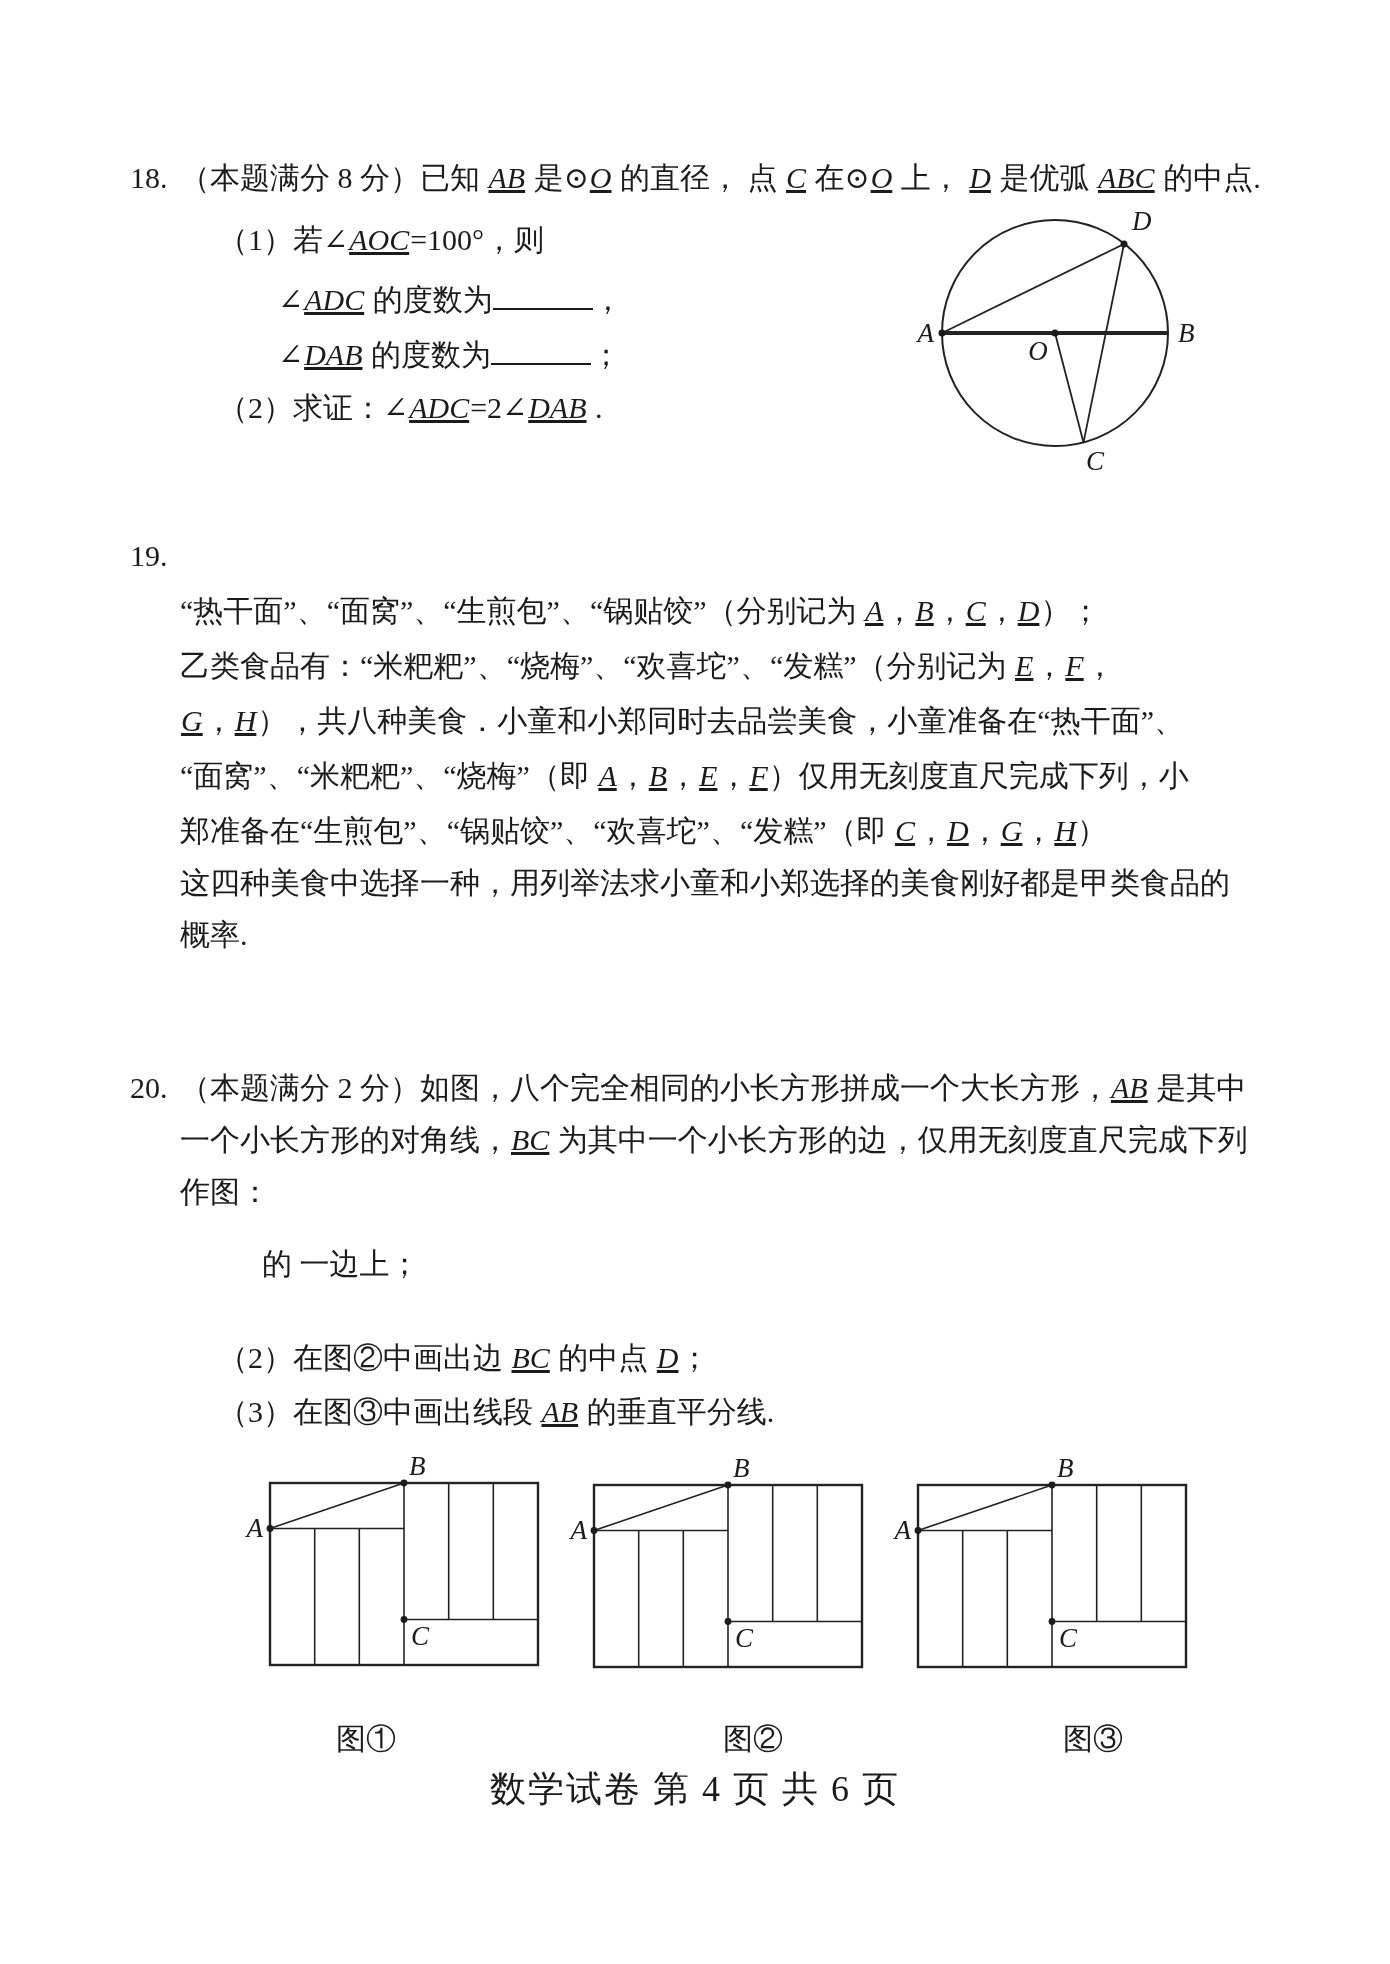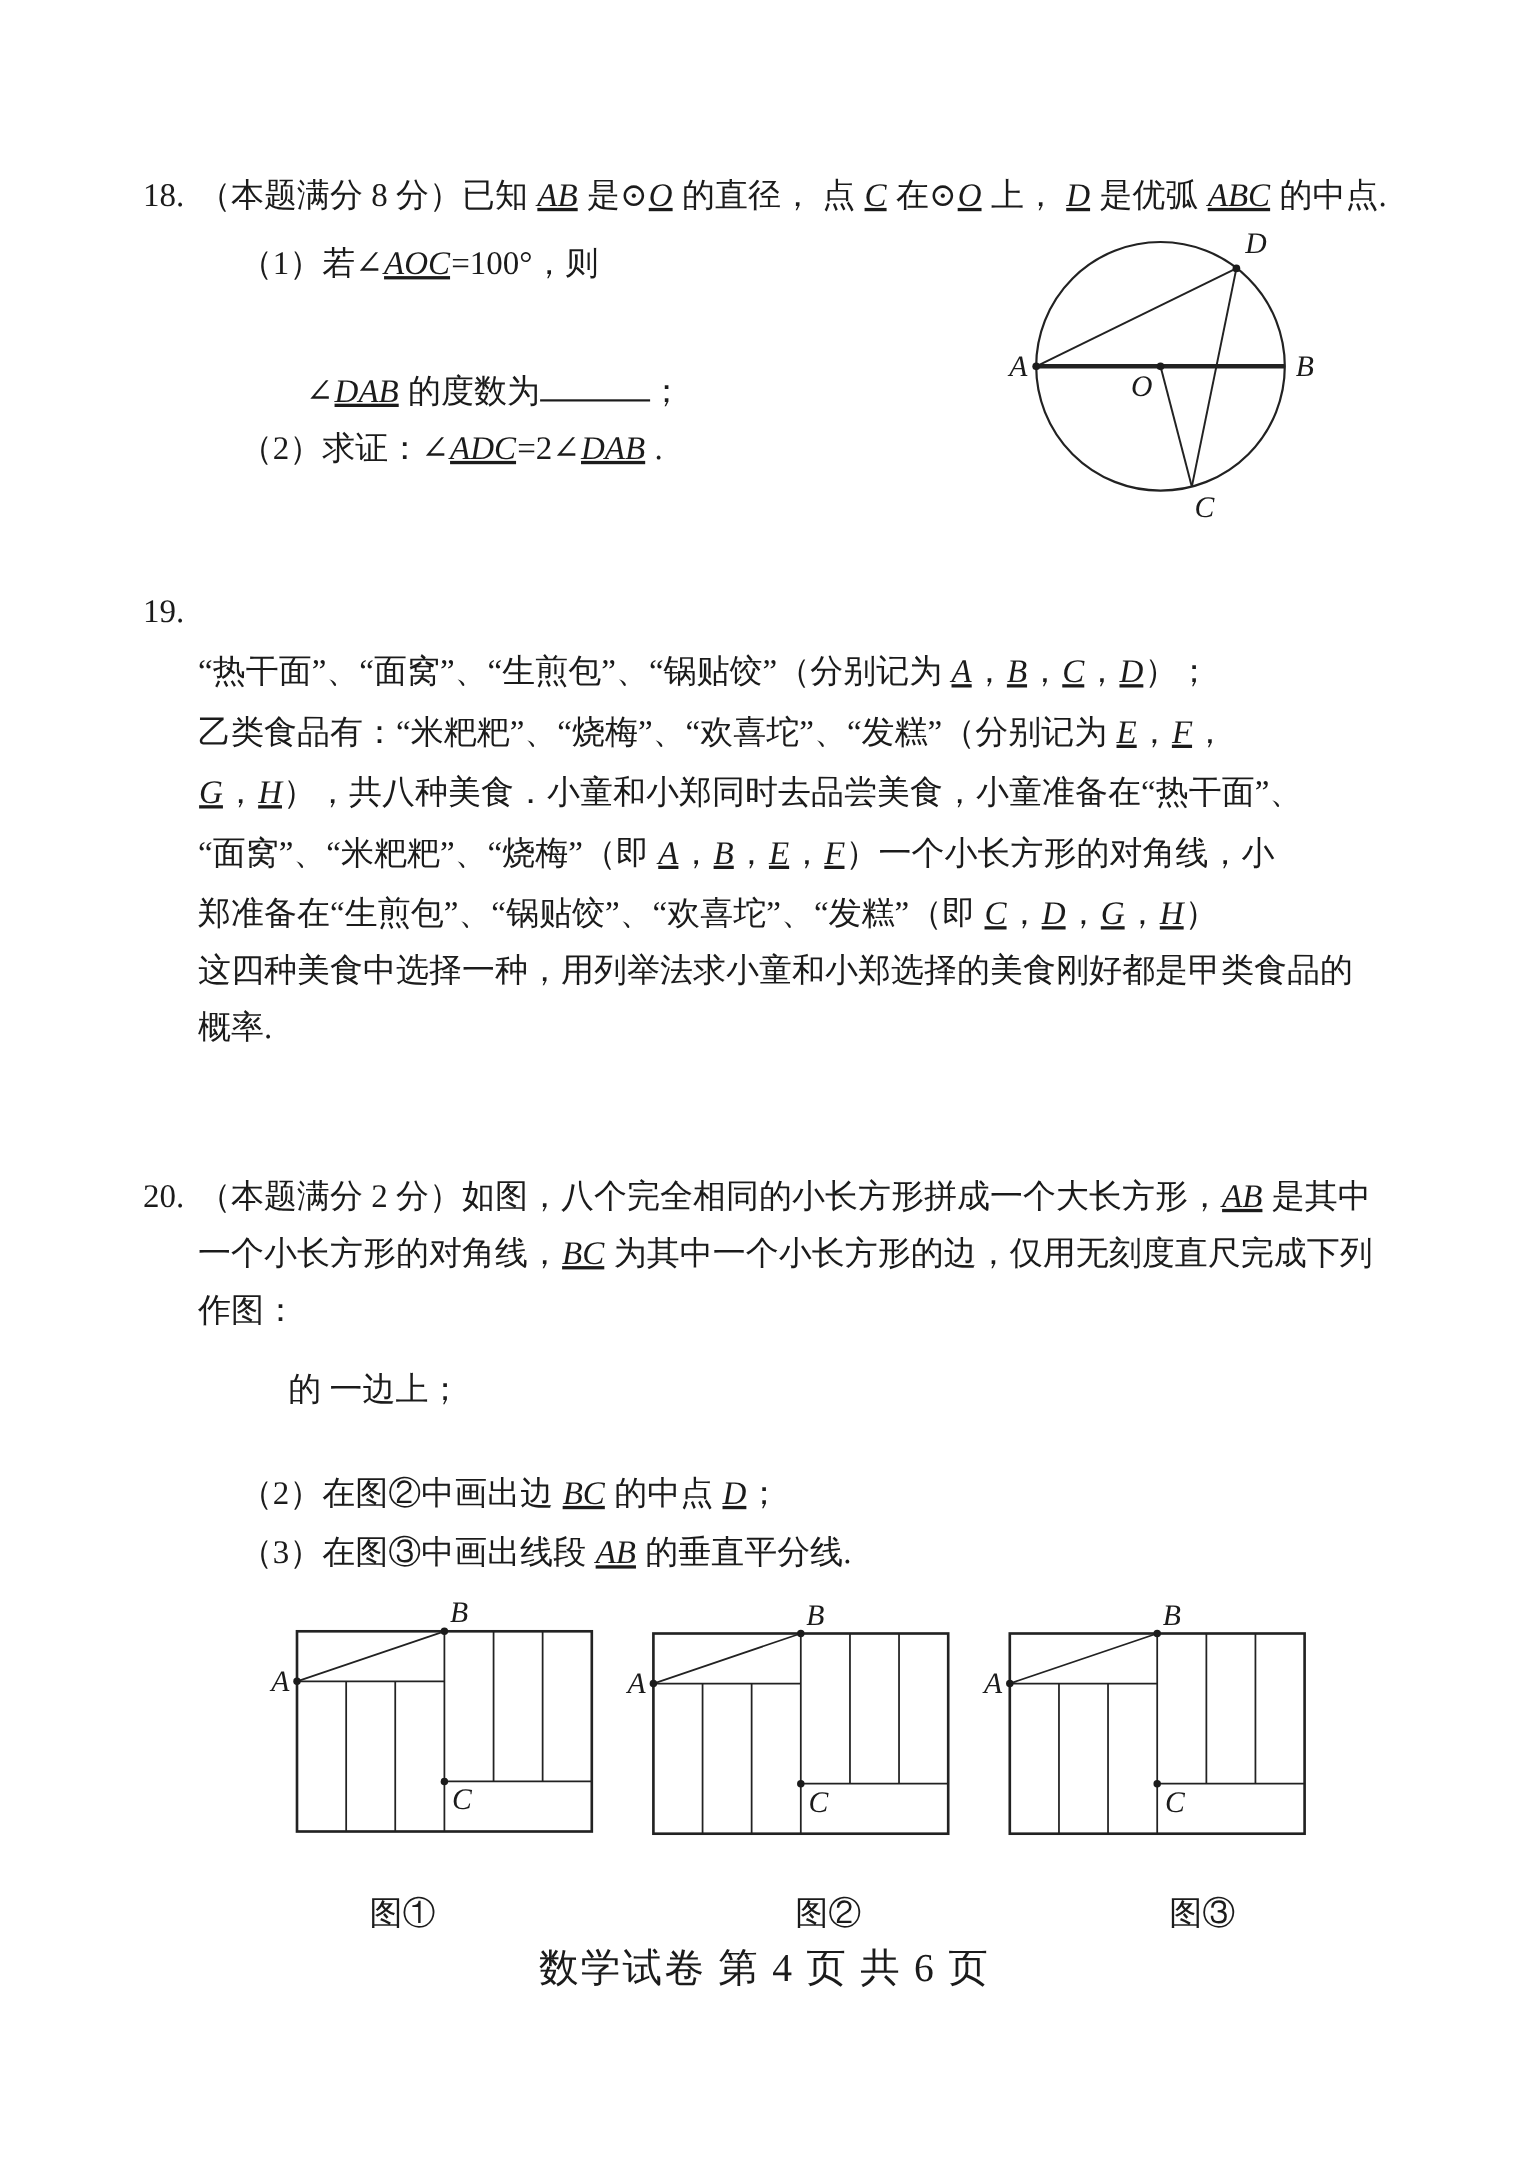--- a/index.html
+++ b/index.html
@@ -54,20 +54,21 @@
   .geoline{stroke:#222;fill:none;}
 </style>
 </head>
 <body>
 
 <div id="page">
 
   <div class="tl" style="left:130px;top:161px">18.</div>
   <div class="tl" style="left:180px;top:161px"><span>（本题满分 8 分）已知 </span><span class="mi">AB</span><span> 是⊙</span><span class="mi">O</span><span> 的直径， 点 </span><span class="mi">C</span><span> 在⊙</span><span class="mi">O</span><span> 上， </span><span class="mi">D</span><span> 是优弧 </span><span class="mi">ABC</span><span> 的中点.</span></div>
   <div class="tl" style="left:218px;top:223px"><span>（1）若∠</span><span class="mi">AOC</span><span>=100°，则</span></div>
+  <div class="tl" style="left:278px;top:278px"><span>∠</span><span class="mi">ADC</span><span> 的度数为</span><span class="blank" style="width: 100px;"></span><span>，</span></div>
   <div class="tl" style="left:278px;top:333px"><span>∠</span><span class="mi">DAB</span><span> 的度数为</span><span class="blank" style="width: 100px;"></span><span>；</span></div>
   <div class="tl" style="left:218px;top:391px"><span>（2）求证：∠</span><span class="mi">ADC</span><span>=2∠</span><span class="mi">DAB</span><span> .</span></div>
 
   <svg style="left:910px;top:200px" width="300" height="285" viewBox="0 0 300 285">
     <circle class="geoline" cx="145" cy="133" r="113" stroke-width="2"></circle>
     <line class="geoline" x1="32" y1="133" x2="258" y2="133" stroke="#555" stroke-width="4"></line>
     <line class="geoline" x1="32" y1="133" x2="214" y2="44" stroke-width="1.8"></line>
     <line class="geoline" x1="214" y1="44" x2="173.5" y2="242.4" stroke-width="1.8"></line>
     <line class="geoline" x1="145" y1="133" x2="173.5" y2="242.4" stroke-width="1.8"></line>
     <circle cx="32" cy="133" r="3.5" fill="#1b1b1b"></circle>
@@ -77,21 +78,21 @@
     <text x="268" y="142" text-anchor="start">B</text>
     <text x="222" y="30" text-anchor="start">D</text>
     <text x="176" y="270" text-anchor="start">C</text>
     <text x="128" y="160" text-anchor="middle">O</text>
   </svg>
 
   <div class="tl" style="left:130px;top:539px">19.</div>
   <div class="tl" style="left:180px;top:594px"><span>“热干面”、“面窝”、“生煎包”、“锅贴饺”（分别记为 </span><span class="mi">A</span><span>，</span><span class="mi">B</span><span>，</span><span class="mi">C</span><span>，</span><span class="mi">D</span><span>）；</span></div>
   <div class="tl" style="left:180px;top:649px"><span>乙类食品有：“米粑粑”、“烧梅”、“欢喜坨”、“发糕”（分别记为 </span><span class="mi">E</span><span>，</span><span class="mi">F</span><span>，</span></div>
   <div class="tl" style="left:180px;top:704px"><span class="mi">G</span><span>，</span><span class="mi">H</span><span>），共八种美食．小童和小郑同时去品尝美食，小童准备在“热干面”、</span></div>
-  <div class="tl" style="left:180px;top:759px"><span>“面窝”、“米粑粑”、“烧梅”（即 </span><span class="mi">A</span><span>，</span><span class="mi">B</span><span>，</span><span class="mi">E</span><span>，</span><span class="mi">F</span><span>）一个小长方形的对角线，小</span></div>
+  <div class="tl" style="left:180px;top:759px"><span>“面窝”、“米粑粑”、“烧梅”（即 </span><span class="mi">A</span><span>，</span><span class="mi">B</span><span>，</span><span class="mi">E</span><span>，</span><span class="mi">F</span><span>）仅用无刻度直尺完成下列，小</span></div>
   <div class="tl" style="left:180px;top:814px"><span>郑准备在“生煎包”、“锅贴饺”、“欢喜坨”、“发糕”（即 </span><span class="mi">C</span><span>，</span><span class="mi">D</span><span>，</span><span class="mi">G</span><span>，</span><span class="mi">H</span><span>）</span></div>
   <div class="tl" style="left:180px;top:866px"><span>这四种美食中选择一种，用列举法求小童和小郑选择的美食刚好都是甲类食品的</span></div>
   <div class="tl" style="left:180px;top:918px"><span>概率.</span></div>
 
   <div class="tl" style="left:130px;top:1071px">20.</div>
   <div class="tl" style="left:180px;top:1071px"><span>（本题满分 2 分）如图，八个完全相同的小长方形拼成一个大长方形，</span><span class="mi">AB</span><span> 是其中</span></div>
   <div class="tl" style="left:180px;top:1123px"><span>一个小长方形的对角线，</span><span class="mi">BC</span><span> 为其中一个小长方形的边，仅用无刻度直尺完成下列</span></div>
   <div class="tl" style="left:180px;top:1175px"><span>作图：</span></div>
   <div class="tl" style="left:262px;top:1247px"><span>的 一边上；</span></div>
   <div class="tl" style="left:218px;top:1341px"><span>（2）在图②中画出边 </span><span class="mi">BC</span><span> 的中点 </span><span class="mi">D</span><span>；</span></div>

